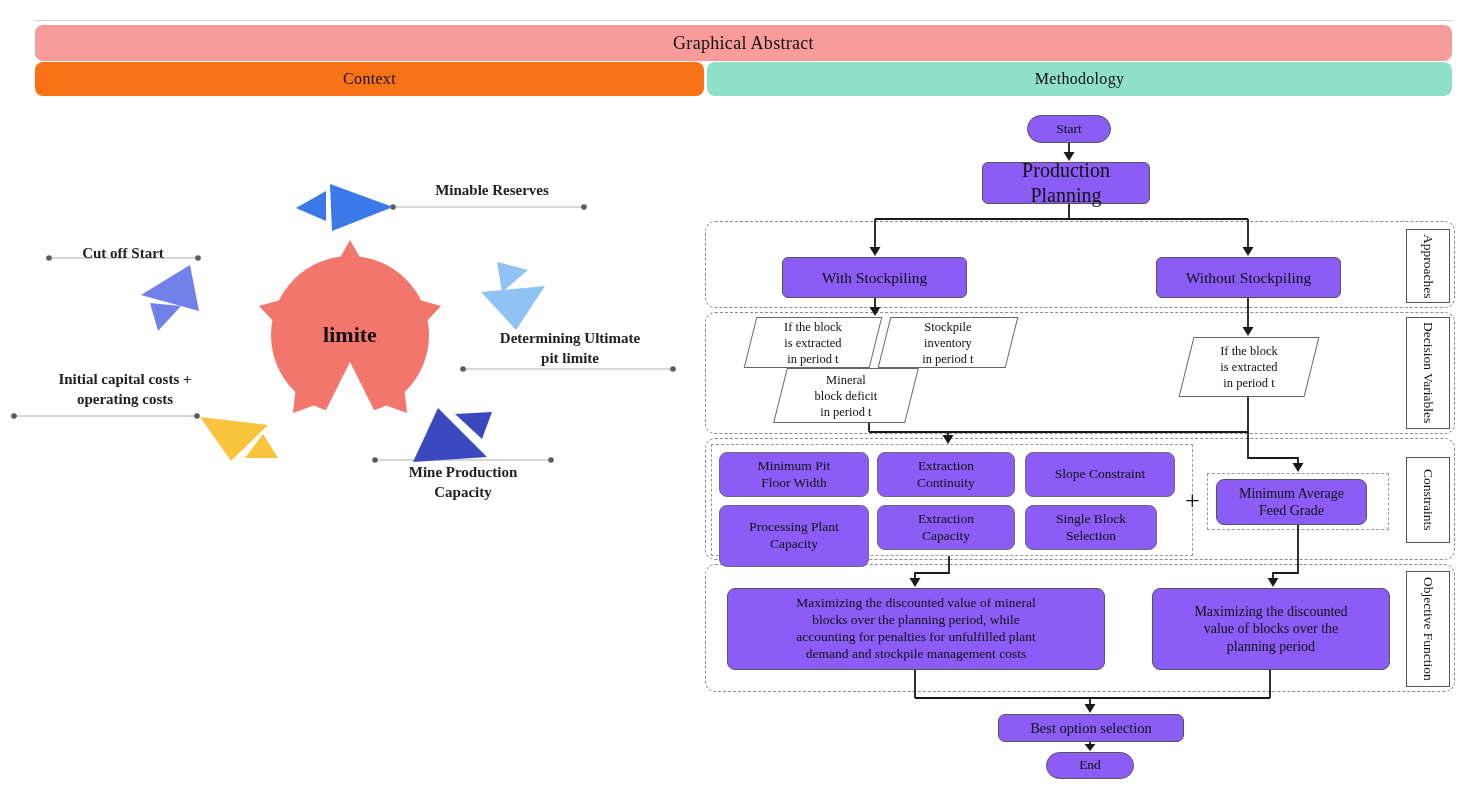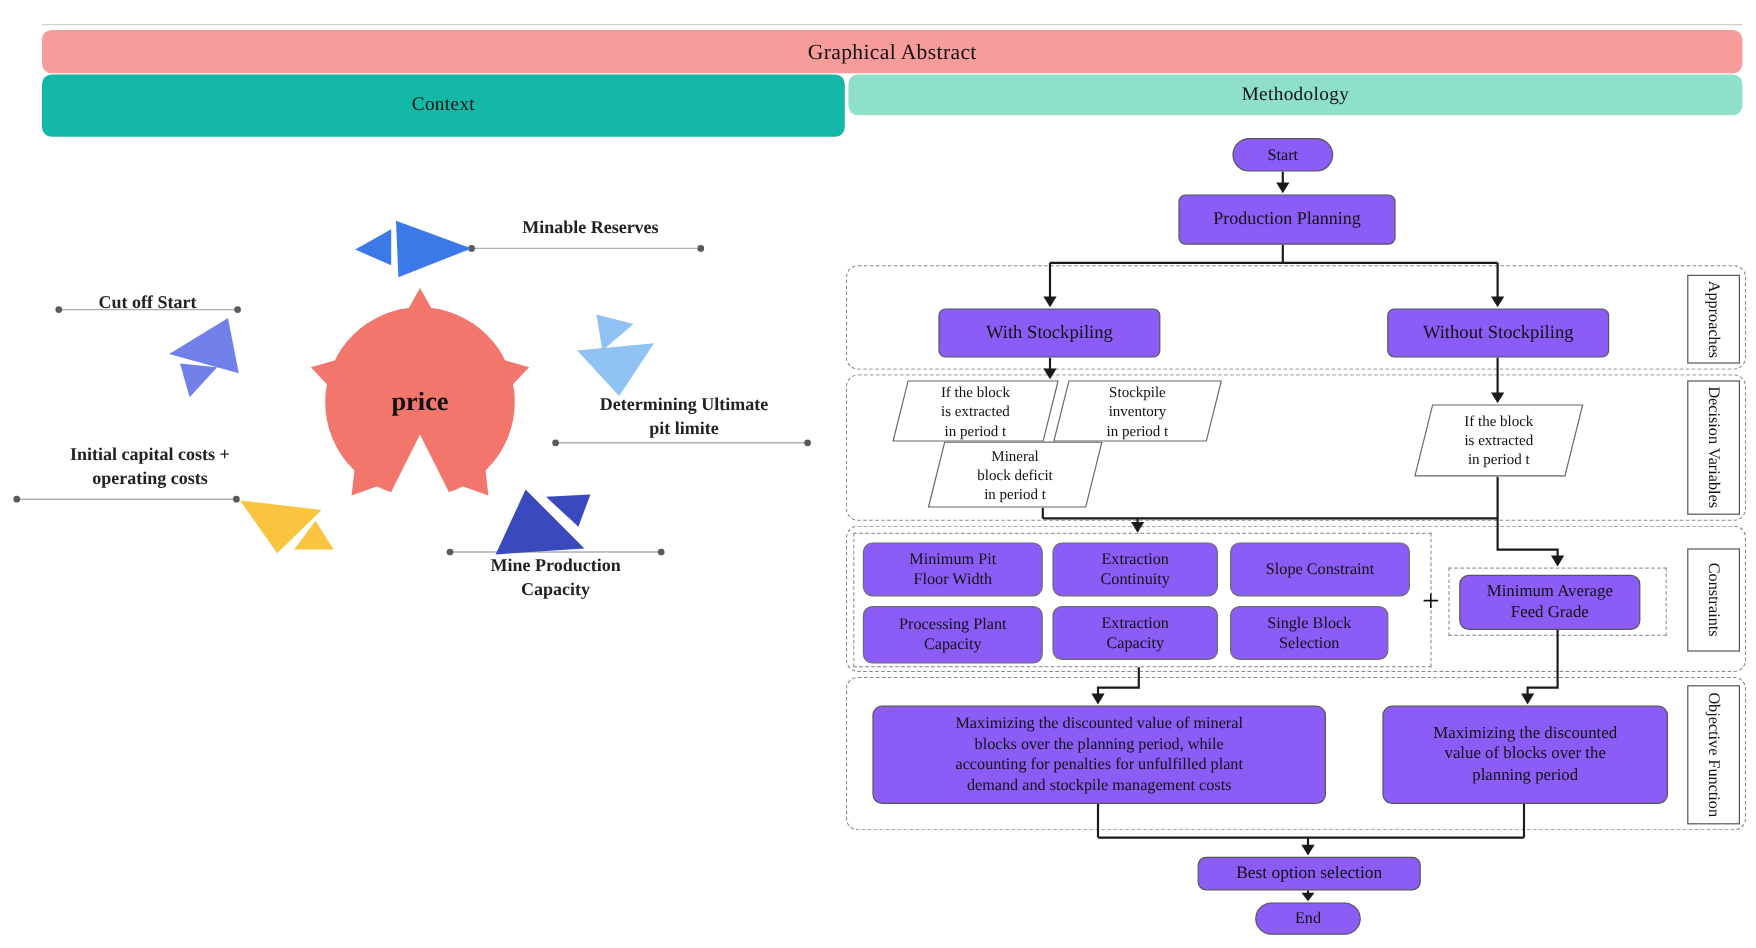--- a/index.html
+++ b/index.html
@@ -1,21 +1,21 @@
 <!DOCTYPE html>
 <html><head>
 <meta charset="utf-8">
 <style>
   html,body{margin:0;padding:0;background:#fff;}
   #canvas{position:relative;width:1463px;height:790px;background:#fff;overflow:hidden;
           font-family:"Liberation Serif","DejaVu Serif",serif;color:#111;}
   .banner{position:absolute;border-radius:8px;display:flex;align-items:center;justify-content:center;
           font-size:17px;letter-spacing:.3px;}
   #banner-title{left:35px;top:25px;width:1417px;height:36px;background:#f89b9b;font-size:18px;}
-  #banner-context{left:35px;top:62px;width:669px;height:52px;background:#14b8a6;font-size:16px;}
+  #banner-context{left:35px;top:62px;width:669px;height:34px;background:#f97316;font-size:16px;}
   #banner-method{left:707px;top:62px;width:745px;height:34px;background:#8fe0c8;font-size:16px;}
   .topline{position:absolute;left:35px;top:20px;width:1417px;height:0;border-top:1px solid #cfcfcf;}
 
   svg.overlay{position:absolute;left:0;top:0;z-index:1;pointer-events:none;}
 
   .section{position:absolute;border:1.5px dashed #8a8a8a;border-radius:10px;box-sizing:border-box;z-index:0;}
   .dashgroup{position:absolute;border:1.4px dashed #9a9a9a;box-sizing:border-box;z-index:0;}
   .vlabel{position:absolute;border:1.1px solid #555;background:#fff;display:flex;align-items:center;justify-content:center;
           writing-mode:vertical-rl;font-size:13.5px;z-index:2;box-sizing:border-box;}
   .box{position:absolute;border:1.2px solid #555;border-radius:6px;background:#8b5cf6;display:flex;align-items:center;
@@ -121,42 +121,42 @@
       <polygon points="1242.5,327 1253.5,327 1248,336"></polygon>
       <polygon points="942.5,435 953.5,435 948,444"></polygon>
       <polygon points="1292.5,463 1303.5,463 1298,472"></polygon>
       <polygon points="909.5,578 920.5,578 915,587"></polygon>
       <polygon points="1267.5,578 1278.5,578 1273,587"></polygon>
       <polygon points="1084.5,704 1095.5,704 1090,713"></polygon>
       <polygon points="1084.5,744 1095.5,744 1090,751"></polygon>
     </g>
   </svg>
 
-  <div id="price-label">price</div>
+  <div id="price-label">limite</div>
   <div class="mlabel" style="left:407px;top:180px;width:170px;">Minable Reserves</div>
   <div class="mlabel" style="left:38px;top:243px;width:170px;">Cut off Start</div>
   <div class="mlabel" style="left:460px;top:328px;width:220px;">Determining Ultimate
 pit limite</div>
   <div class="mlabel" style="left:25px;top:369px;width:200px;">Initial capital costs +
 operating costs</div>
   <div class="mlabel" style="left:373px;top:462px;width:180px;">Mine Production
 Capacity</div>
 
   <div class="section" style="left:705px;top:221px;width:750px;height:87px;"></div>
   <div class="section" style="left:705px;top:312px;width:750px;height:122px;"></div>
   <div class="section" style="left:705px;top:438px;width:750px;height:122px;"></div>
   <div class="section" style="left:705px;top:564px;width:750px;height:128px;"></div>
 
   <div class="vlabel" style="left:1406px;top:229px;width:44px;height:74px;">Approaches</div>
   <div class="vlabel" style="left:1406px;top:317px;width:44px;height:112px;">Decision Variables</div>
   <div class="vlabel" style="left:1406px;top:457px;width:44px;height:86px;">Constraints</div>
   <div class="vlabel" style="left:1406px;top:571px;width:44px;height:116px;">Objective Function</div>
 
   <div class="box stadium" style="left:1027px;top:115px;width:84px;height:28px;font-size:13.5px;">Start</div>
-  <div class="box" style="left:982px;top:162px;width:181px;height:42px;font-size:15px;">Production Planning</div>
+  <div class="box" style="left:982px;top:162px;width:168px;height:42px;font-size:20px;">Production Planning</div>
   <div class="box" style="left:782px;top:257px;width:185px;height:41px;font-size:15.5px;">With Stockpiling</div>
   <div class="box" style="left:1156px;top:257px;width:185px;height:41px;font-size:15.5px;">Without Stockpiling</div>
 
   <div class="para" style="left:750px;top:317px;width:126px;height:51px;">
     <div>If the block
 is extracted
 in period t</div>
   </div>
   <div class="para" style="left:884px;top:317px;width:128px;height:51px;">
     <div>Stockpile
@@ -173,21 +173,21 @@
 is extracted
 in period t</div>
   </div>
 
   <div class="dashgroup" style="left:711px;top:444px;width:482px;height:112px;"></div>
   <div class="box cbox" style="left:719px;top:452px;width:150px;height:45px;">Minimum Pit
 Floor Width</div>
   <div class="box cbox" style="left:877px;top:452px;width:138px;height:45px;">Extraction
 Continuity</div>
   <div class="box cbox" style="left:1025px;top:452px;width:150px;height:45px;">Slope Constraint</div>
-  <div class="box cbox" style="left:719px;top:505px;width:150px;height:48px;">Processing Plant
+  <div class="box cbox" style="left:719px;top:505px;width:150px;height:62px;">Processing Plant
 Capacity</div>
   <div class="box cbox" style="left:877px;top:505px;width:138px;height:45px;">Extraction
 Capacity</div>
   <div class="box cbox" style="left:1025px;top:505px;width:132px;height:45px;">Single Block
 Selection</div>
 
   <div class="plus" style="left:1185px;top:486px;">+</div>
   <div class="dashgroup" style="left:1207px;top:473px;width:182px;height:57px;"></div>
   <div class="box" style="left:1216px;top:479px;width:151px;height:46px;font-size:14px;border-radius:8px;">Minimum Average
 Feed Grade</div>

